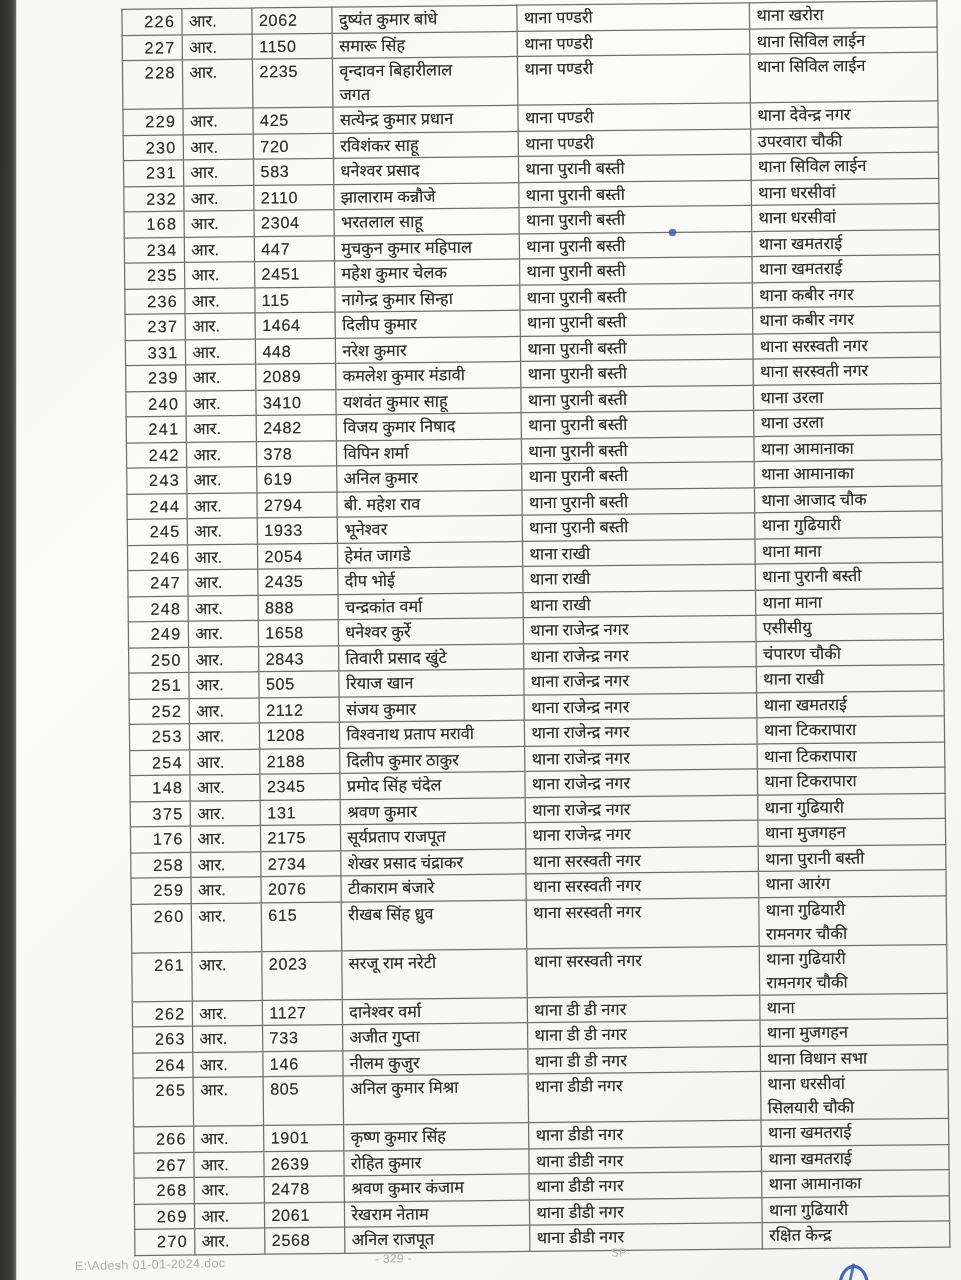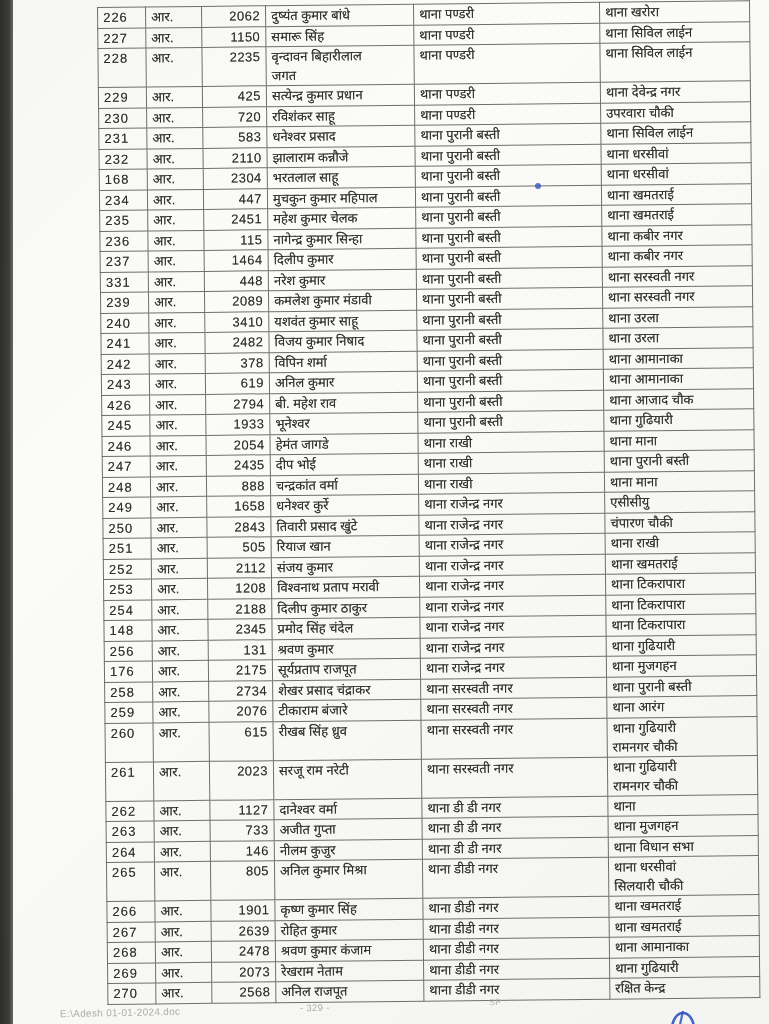--- a/index.html
+++ b/index.html
@@ -46,23 +46,23 @@
     border: 1px solid #6f6f6b;
     padding: 0 5px;
     font-size: 13px;
     line-height: 19px;
     color: #30302e;
     vertical-align: top;
     white-space: pre-line;
     overflow: hidden;
   }
   table.transfer tr { height: 20.5px; }
-  td.c-sl   { text-align: left; padding-left: 8px; font-size: 13.5px; color: #262624; letter-spacing: 1px; }
+  td.c-sl   { text-align: right; padding-left: 8px; font-size: 13.5px; color: #262624; letter-spacing: 1px; }
   td.c-rank { padding-left: 10px; }
-  td.c-no   { text-align: right; font-size: 12.5px; letter-spacing: .5px; color: #2a2a28; }
+  td.c-no   { text-align: left; font-size: 12.5px; letter-spacing: .5px; color: #2a2a28; }
   td.c-name { padding-left: 7px; }
   td.c-from { padding-left: 8px; }
   td.c-to   { padding-left: 9px; }
   
   table.transfer td { text-shadow: 0 0 .4px rgba(40,40,40,.55); }
 
   .footer-text {
     position: absolute;
     font-size: 10px;
     color: #aeaeaa;
@@ -244,21 +244,21 @@
         </tr>
         <tr>
           <td class="c-sl">243</td>
           <td class="c-rank">आर.</td>
           <td class="c-no">619</td>
           <td class="c-name">अनिल कुमार</td>
           <td class="c-from">थाना पुरानी बस्ती</td>
           <td class="c-to">थाना आमानाका</td>
         </tr>
         <tr>
-          <td class="c-sl">426</td>
+          <td class="c-sl">244</td>
           <td class="c-rank">आर.</td>
           <td class="c-no">2794</td>
           <td class="c-name">बी. महेश राव</td>
           <td class="c-from">थाना पुरानी बस्ती</td>
           <td class="c-to">थाना आजाद चौक</td>
         </tr>
         <tr>
           <td class="c-sl">245</td>
           <td class="c-rank">आर.</td>
           <td class="c-no">1933</td>
@@ -340,21 +340,21 @@
         </tr>
         <tr>
           <td class="c-sl">148</td>
           <td class="c-rank">आर.</td>
           <td class="c-no">2345</td>
           <td class="c-name">प्रमोद सिंह चंदेल</td>
           <td class="c-from">थाना राजेन्द्र नगर</td>
           <td class="c-to">थाना टिकरापारा</td>
         </tr>
         <tr>
-          <td class="c-sl">256</td>
+          <td class="c-sl">375</td>
           <td class="c-rank">आर.</td>
           <td class="c-no">131</td>
           <td class="c-name">श्रवण कुमार</td>
           <td class="c-from">थाना राजेन्द्र नगर</td>
           <td class="c-to">थाना गुढियारी</td>
         </tr>
         <tr>
           <td class="c-sl">176</td>
           <td class="c-rank">आर.</td>
           <td class="c-no">2175</td>
@@ -449,21 +449,21 @@
           <td class="c-sl">268</td>
           <td class="c-rank">आर.</td>
           <td class="c-no">2478</td>
           <td class="c-name">श्रवण कुमार कंजाम</td>
           <td class="c-from">थाना डीडी नगर</td>
           <td class="c-to">थाना आमानाका</td>
         </tr>
         <tr>
           <td class="c-sl">269</td>
           <td class="c-rank">आर.</td>
-          <td class="c-no">2073</td>
+          <td class="c-no">2061</td>
           <td class="c-name">रेखराम नेताम</td>
           <td class="c-from">थाना डीडी नगर</td>
           <td class="c-to">थाना गुढियारी</td>
         </tr>
         <tr>
           <td class="c-sl">270</td>
           <td class="c-rank">आर.</td>
           <td class="c-no">2568</td>
           <td class="c-name">अनिल राजपूत</td>
           <td class="c-from">थाना डीडी नगर</td>

